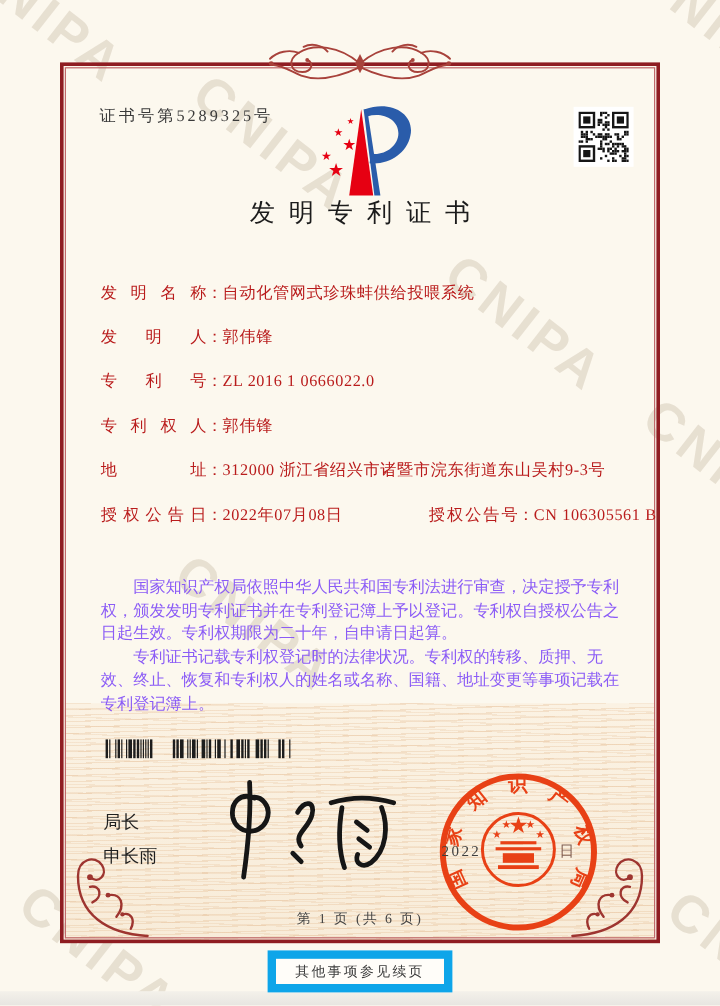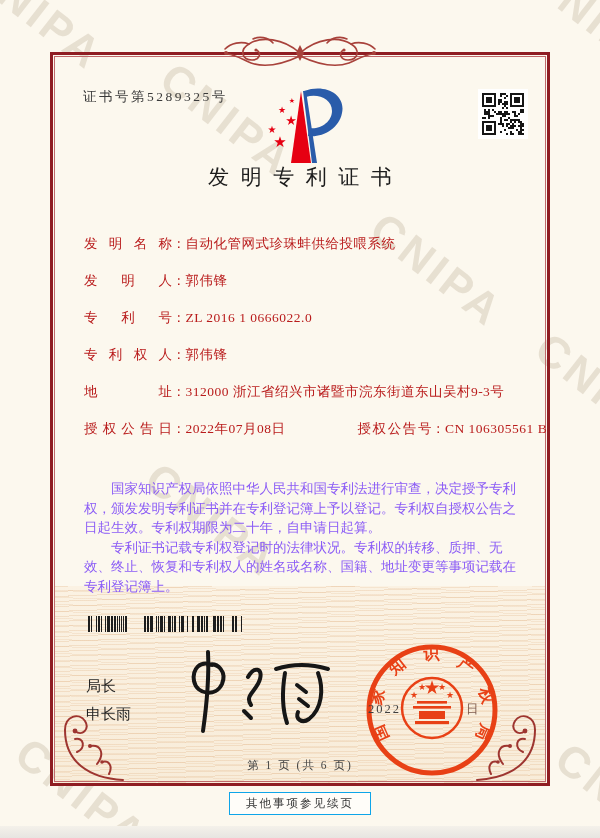--- a/index.html
+++ b/index.html
@@ -63,21 +63,21 @@
   .seal{position:absolute;left:362px;top:640px;z-index:4;opacity:.95;}
   .seal-date{position:absolute;left:368px;top:702px;z-index:5;font-size:12.5px;
              letter-spacing:2px;color:#3f3f3f;}
   .seal-date-suffix{position:absolute;left:466px;top:701px;z-index:5;font-size:12.5px;
              color:#6b4438;opacity:.85;}
   .page-num{position:absolute;left:0;right:0;top:758px;text-align:center;
             font-size:11.5px;color:#444;letter-spacing:2px;z-index:3;}
 
   
   .cont-note{position:absolute;left:0;right:0;top:792px;text-align:center;z-index:3;}
-  .cont-note span{display:inline-block;border:1px solid #0ea5e9;background:#fffdf9;
+  .cont-note span{display:inline-block;border:7px solid #0ea5e9;background:#fffdf9;
                   padding:3px 16px;font-size:11.5px;letter-spacing:2px;color:#3a3a3a;}
   .bottom-edge{position:absolute;left:0;right:0;bottom:0;height:12px;
                background:linear-gradient(#f4f1ea,#e7e5e1);z-index:2;}
 </style>
 </head>
 <body>
 
 <div class="page">
 
   <span class="wm" style="left:-40px;top:-12px">CNIPA</span>

